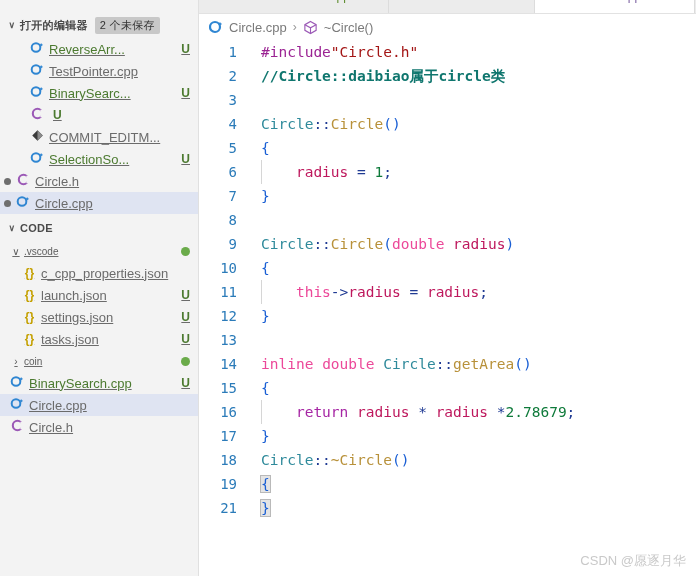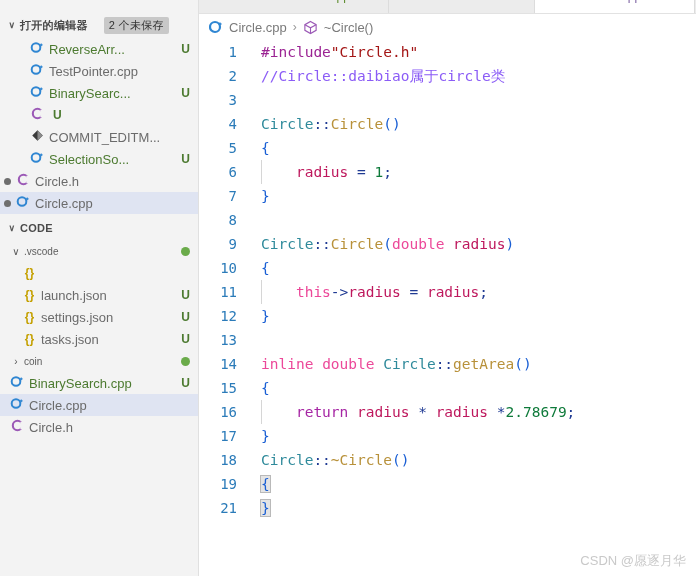--- a/index.html
+++ b/index.html
@@ -35,35 +35,36 @@
     color: #4a4a4a;
     letter-spacing: .3px;
   }
   .section-header.open-editors { background: #f3f3f3; height: 26px; }
   .twisty {
     width: 16px; text-align: center;
     font-size: 9px; color: #5a5a5a;
     flex: 0 0 16px;
   }
   .badge {
-    margin-left: 16px;
+    margin-left: 7px;
     background: #c8c8c8;
     color: #333;
     font-size: 11px;
     font-weight: normal;
     padding: 1px 5px 2px 5px;
     border-radius: 2px;
     line-height: 14px;
   }
   .row {
     height: 22px;
     display: flex; align-items: center;
     padding-right: 8px;
     white-space: nowrap;
     cursor: pointer;
+    text-decoration: underline;
   }
   .row.selected { background: #dfe4f2; }
   .row .indent { flex: 0 0 auto; }
   .dirty-dot {
     width: 14px; flex: 0 0 14px;
     display: flex; align-items: center; justify-content: center;
   }
   .dirty-dot i {
     display: block; width: 7px; height: 7px;
     border-radius: 50%; background: #6e6e6e;
@@ -203,21 +204,21 @@
   }
   .indent-guide {
     position: absolute;
     left: 10px; top: 0; bottom: 0;
     width: 1px;
     background: #d6d6d6;
   }
   
   .t-pre   { color: #9b2393; }
   .t-str   { color: #a31515; }
-  .t-cmt   { color: #8b5cf6; }
+  .t-cmt   { color: #0f766e; font-weight: bold; }
   .t-type  { color: #2f8a9b; }
   .t-fn    { color: #b8913a; }
   .t-kw    { color: #ec4899; }
   .t-var   { color: #be185d; }
   .t-num   { color: #0e7a3a; }
   .t-op    { color: #1f3a93; }
   .t-paren { color: #1a5fd4; }
   .t-brace { color: #1a5fd4; }
   .t-ret   { color: #a626a4; margin-top: 16px; }
   .brace-match {
@@ -339,20 +340,21 @@
     <div id="explorer-list">
         <div class="row">
           <span class="indent" style="flex: 0 0 8px;"></span>
           <span class="folder-twisty">∨</span>
           <span class="folder-name">.vscode</span>
           <span class="green-dot"></span>
         </div>
         <div class="row">
           <span class="indent" style="flex: 0 0 20px;"></span>
           <span class="ficon"><span style="color:#c4a000;font-size:12px;">{}</span></span>
+          <span class="fname">c_cpp_properties.json</span>
         </div>
         <div class="row">
           <span class="indent" style="flex: 0 0 20px;"></span>
           <span class="ficon"><span style="color:#c4a000;font-size:12px;">{}</span></span>
           <span class="fname">launch.json</span>
           <span class="fstat u">U</span>
         </div>
         <div class="row">
           <span class="indent" style="flex: 0 0 20px;"></span>
           <span class="ficon"><span style="color:#c4a000;font-size:12px;">{}</span></span>

